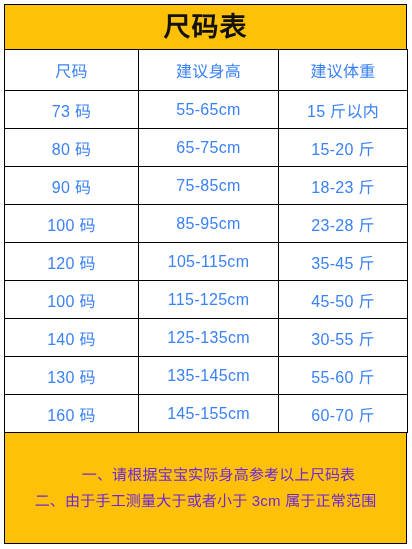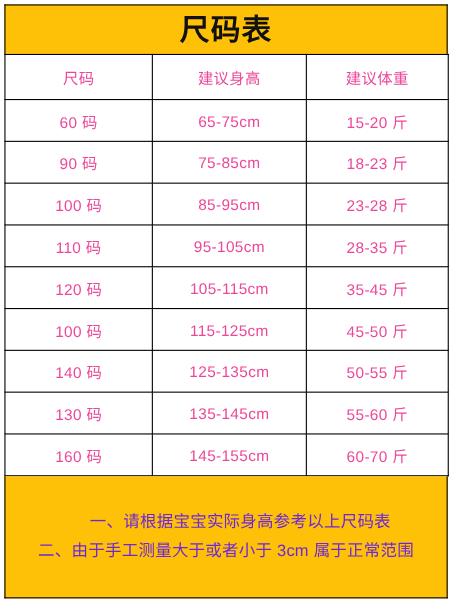--- a/index.html
+++ b/index.html
@@ -56,23 +56,23 @@
   .size-table col.c-size   { width: 134px; }
   .size-table col.c-height { width: 140px; }
   .size-table col.c-weight { width: 129px; }
 
   .size-table th,
   .size-table td {
     border: 1px solid #000000;
     height: 37px;
     text-align: center;
     vertical-align: middle;
-    font-size: 14px;
+    font-size: 16px;
     font-weight: 400;
-    color: #ec4899;
+    color: #3b82f6;
     padding: 0 2px;
     background: #ffffff;
     white-space: nowrap;
   }
   .size-table th {
     font-weight: 400;
     height: 40px;
   }
   .size-table td.num,
   .size-table th {
@@ -120,53 +120,53 @@
     </colgroup>
     <thead>
       <tr>
         <th>尺码</th>
         <th>建议身高</th>
         <th>建议体重</th>
       </tr>
     </thead>
     <tbody id="table-body">
         <tr>
-          <td class="num">60 码</td>
+          <td class="num">73 码</td>
+          <td class="num">55-65cm</td>
+          <td class="num">15 斤以内</td>
+        </tr>
+        <tr>
+          <td class="num">80 码</td>
           <td class="num">65-75cm</td>
           <td class="num">15-20 斤</td>
         </tr>
         <tr>
           <td class="num">90 码</td>
           <td class="num">75-85cm</td>
           <td class="num">18-23 斤</td>
         </tr>
         <tr>
           <td class="num">100 码</td>
           <td class="num">85-95cm</td>
           <td class="num">23-28 斤</td>
         </tr>
         <tr>
-          <td class="num">110 码</td>
-          <td class="num">95-105cm</td>
-          <td class="num">28-35 斤</td>
-        </tr>
-        <tr>
           <td class="num">120 码</td>
           <td class="num">105-115cm</td>
           <td class="num">35-45 斤</td>
         </tr>
         <tr>
           <td class="num">100 码</td>
           <td class="num">115-125cm</td>
           <td class="num">45-50 斤</td>
         </tr>
         <tr>
           <td class="num">140 码</td>
           <td class="num">125-135cm</td>
-          <td class="num">50-55 斤</td>
+          <td class="num">30-55 斤</td>
         </tr>
         <tr>
           <td class="num">130 码</td>
           <td class="num">135-145cm</td>
           <td class="num">55-60 斤</td>
         </tr>
         <tr>
           <td class="num">160 码</td>
           <td class="num">145-155cm</td>
           <td class="num">60-70 斤</td>

